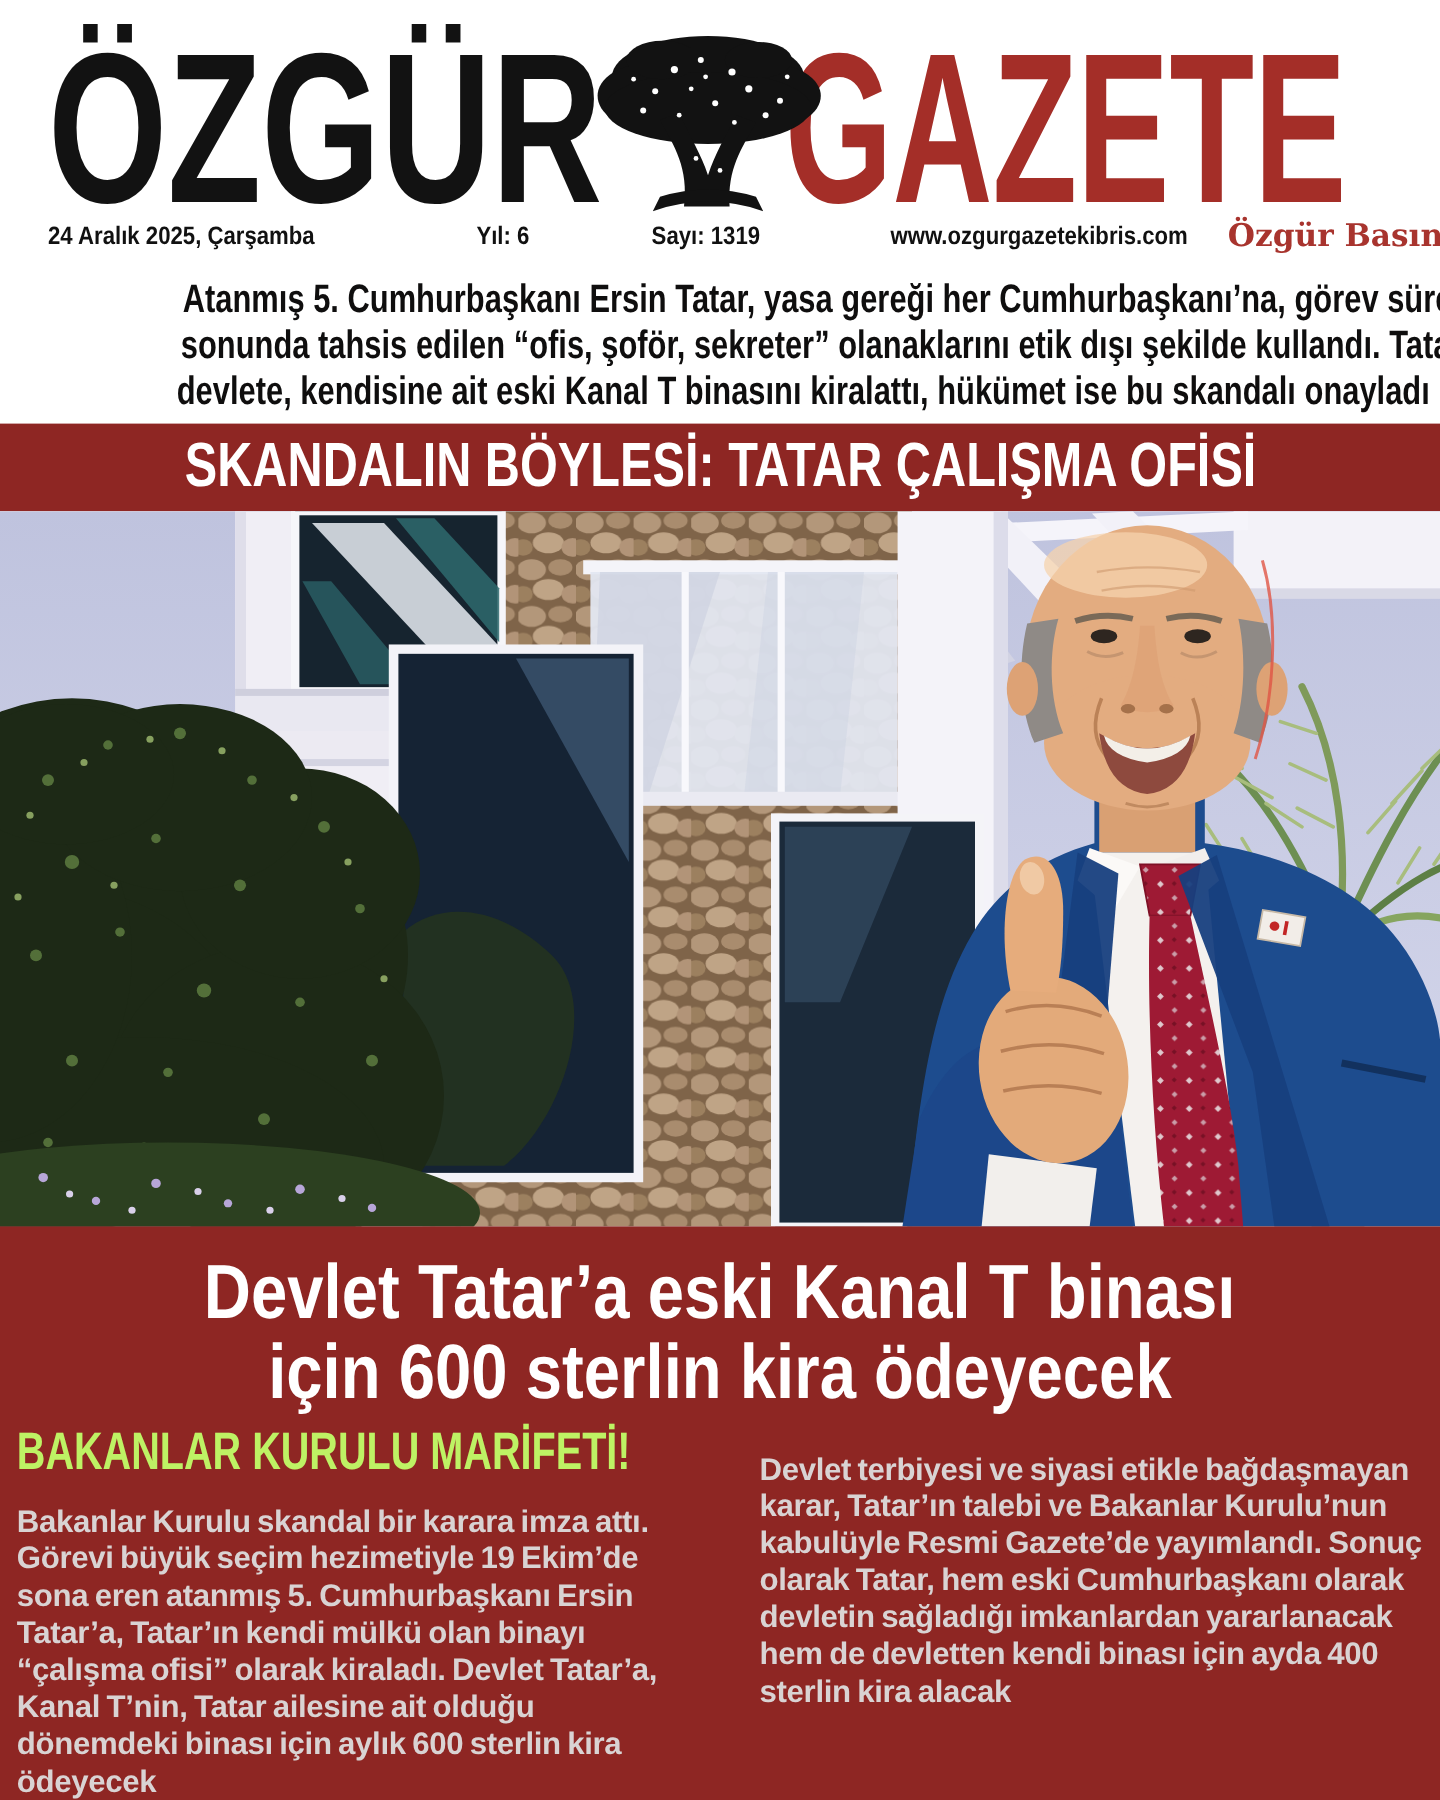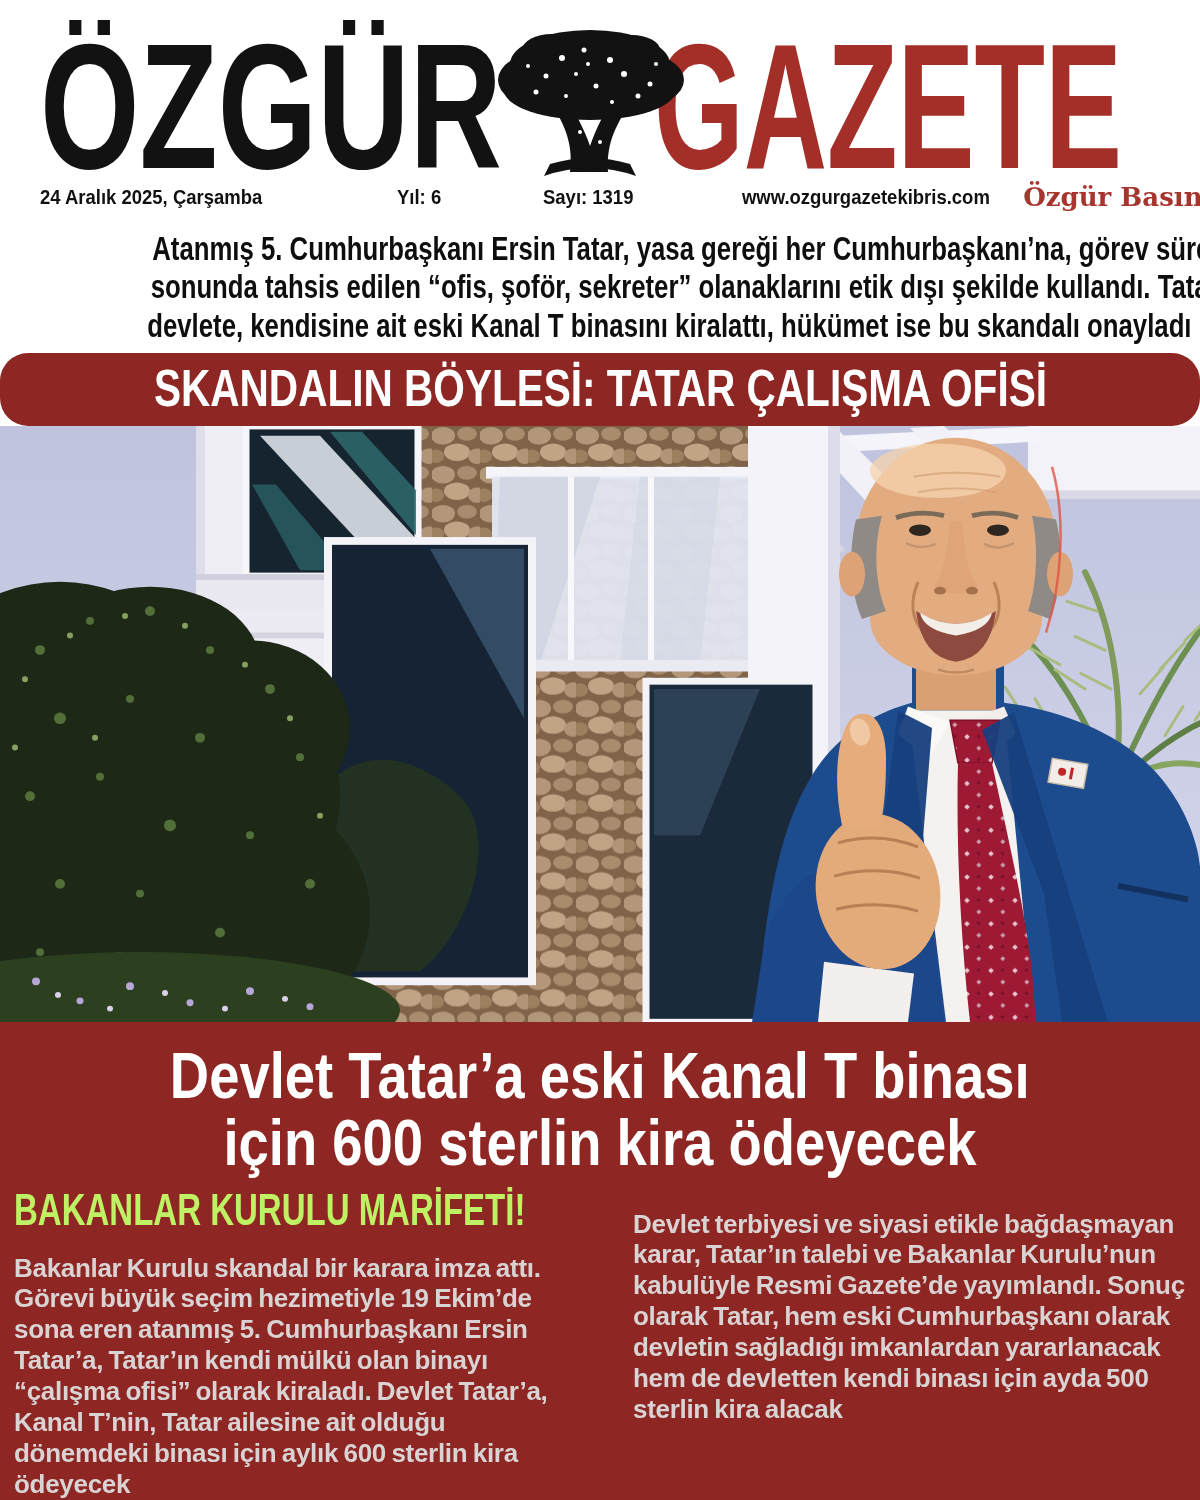--- a/index.html
+++ b/index.html
@@ -36,21 +36,21 @@
   
   .lead{
     margin-top:12px;text-align:center;color:var(--ink);
     font-weight:800;font-size:33px;line-height:1.16;
   }
   .lead .line{display:block;}
   .lead .cxc{display:inline-block;transform:scaleX(.78);transform-origin:center;white-space:nowrap;}
   
   .banner{
     background:var(--banner-red);color:#fff;text-align:center;
-    padding:8px 0 10px 0;margin-top:8px;border-radius:28px;
+    padding:8px 0 10px 0;margin-top:8px;
   }
   .banner .line{display:block;font-weight:800;font-size:52px;line-height:1.06;}
   .banner .cxc{display:inline-block;transform:scaleX(.78);transform-origin:center;white-space:nowrap;}
   
   .photo{display:block;width:1200px;height:612px;}
   
   .bottom{
     flex:1;background:var(--banner-red);color:#fff;padding-top:21px;
   }
   .mainhead{text-align:center;}
@@ -372,18 +372,18 @@
     <div class="mainhead">
       <span class="line"><span class="cxc">Devlet Tatar’a eski Kanal T binası</span></span>
       <span class="line"><span class="cxc">için 600 sterlin kira ödeyecek</span></span>
     </div>
     <div class="columns">
       <article class="col">
         <h2><span class="cx">BAKANLAR KURULU MARİFETİ!</span></h2>
         <p>Bakanlar Kurulu skandal bir karara imza attı. Görevi büyük seçim hezimetiyle 19 Ekim’de sona eren atanmış 5. Cumhurbaşkanı Ersin Tatar’a, Tatar’ın kendi mülkü olan binayı “çalışma ofisi” olarak kiraladı. Devlet Tatar’a, Kanal T’nin, Tatar ailesine ait olduğu dönemdeki binası için aylık 600 sterlin kira ödeyecek</p>
       </article>
       <article class="col">
-        <p>Devlet terbiyesi ve siyasi etikle bağdaşmayan karar, Tatar’ın talebi ve Bakanlar Kurulu’nun kabulüyle Resmi Gazete’de yayımlandı. Sonuç olarak Tatar, hem eski Cumhurbaşkanı olarak devletin sağladığı imkanlardan yararlanacak hem de devletten kendi binası için ayda 500 sterlin kira alacak</p>
+        <p>Devlet terbiyesi ve siyasi etikle bağdaşmayan karar, Tatar’ın talebi ve Bakanlar Kurulu’nun kabulüyle Resmi Gazete’de yayımlandı. Sonuç olarak Tatar, hem eski Cumhurbaşkanı olarak devletin sağladığı imkanlardan yararlanacak hem de devletten kendi binası için ayda 400 sterlin kira alacak</p>
       </article>
     </div>
   </section>
 
 </div>
 
 </body></html>

